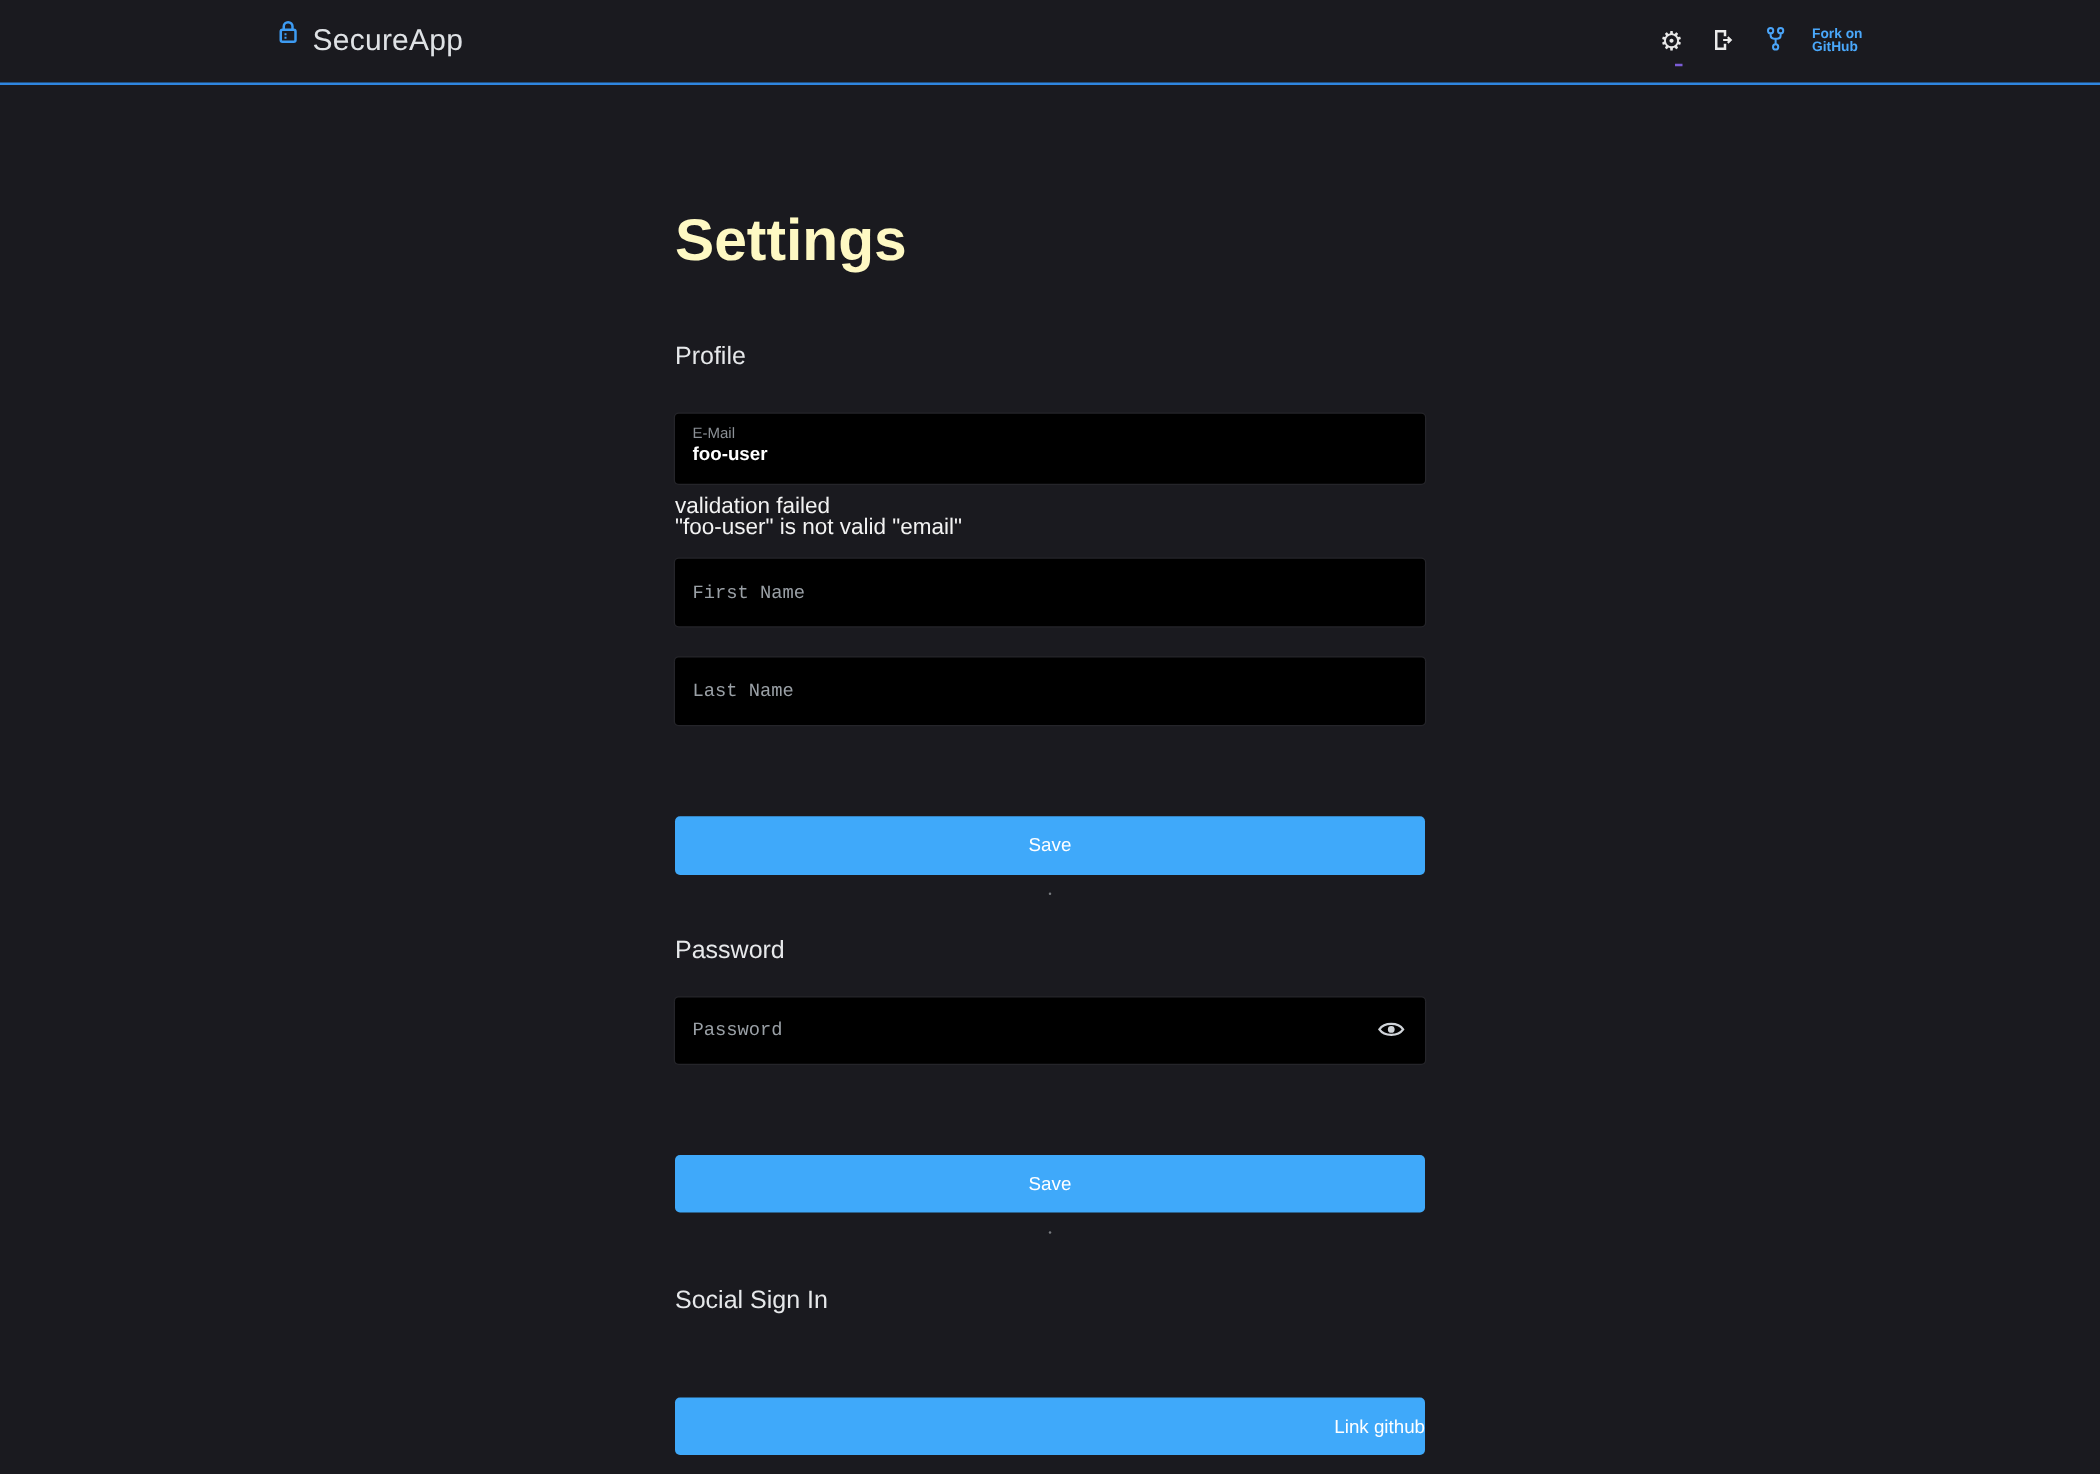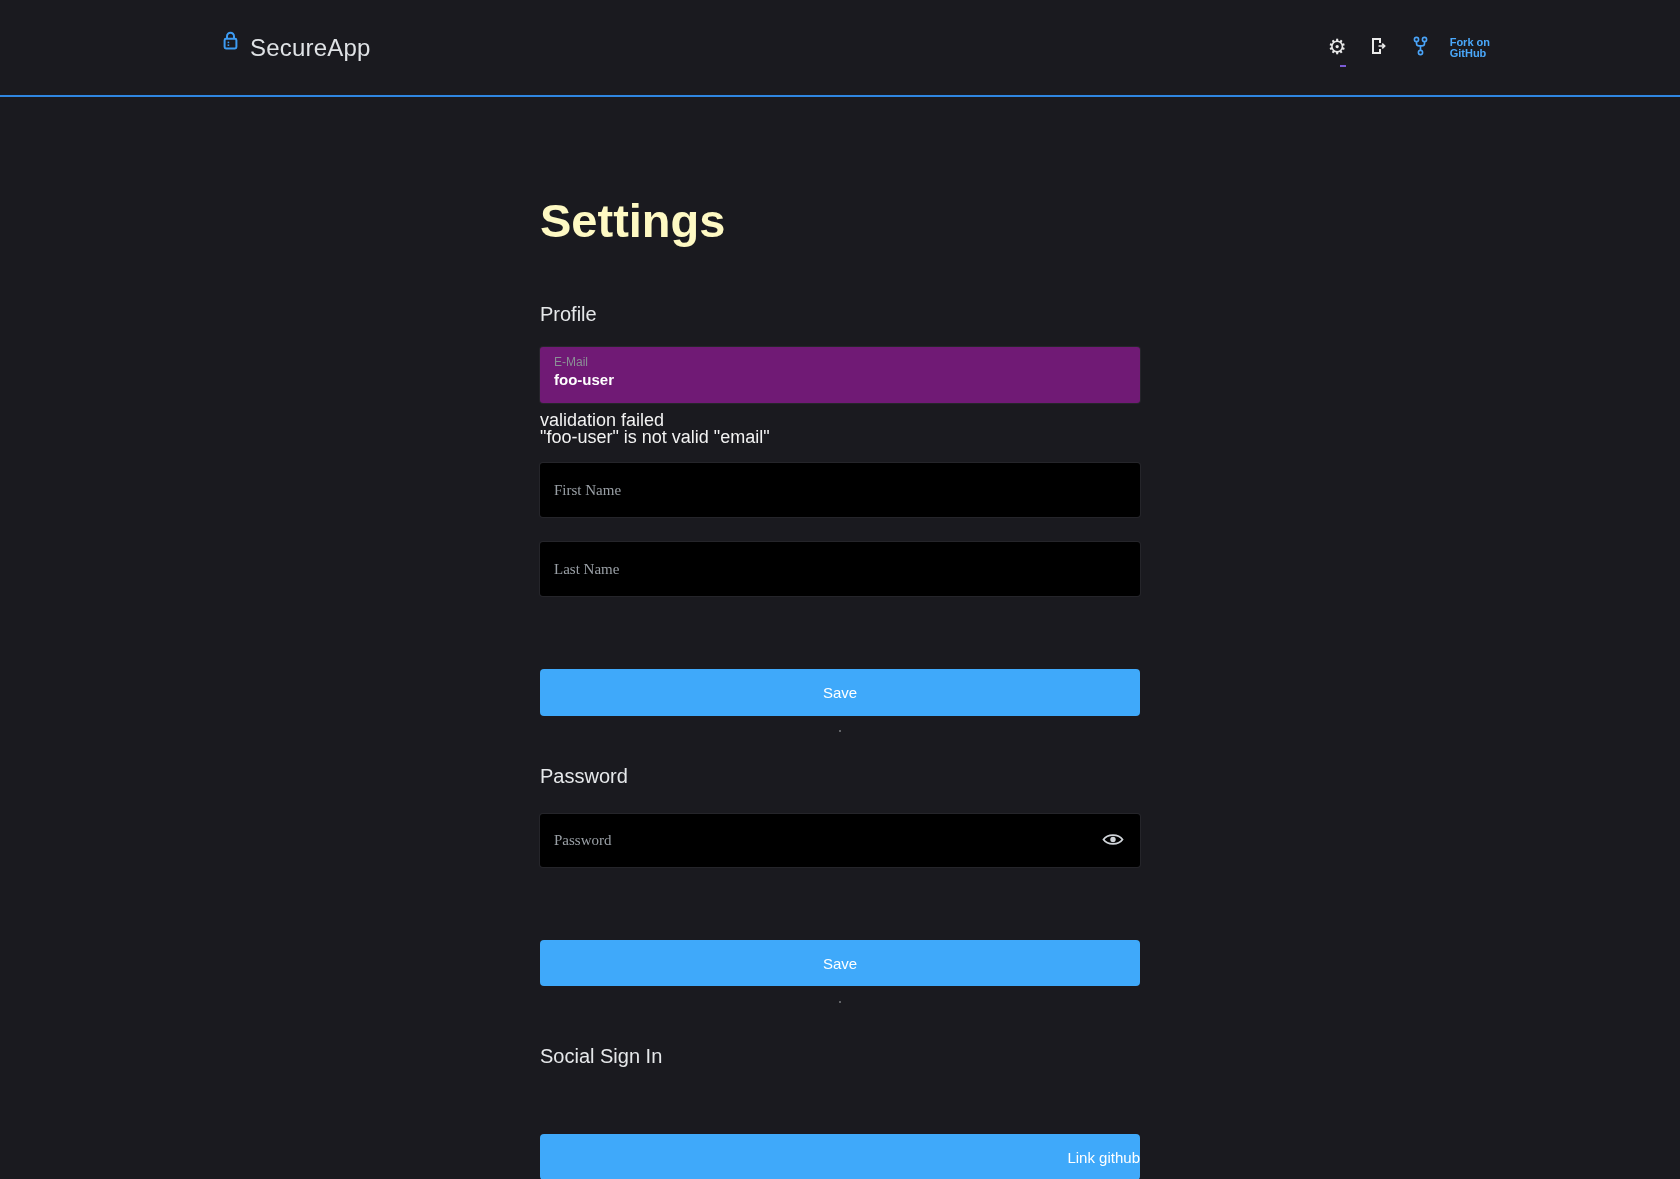--- a/index.html
+++ b/index.html
@@ -5,21 +5,21 @@
   * { margin:0; padding:0; box-sizing:border-box; }
   html,body { width:1680px; height:1179px; overflow:hidden; }
   body {
     background:#1a1a1f;
     font-family:"Liberation Sans","DejaVu Sans",sans-serif;
     color:#e6e8ea;
   }
 
   
   .header {
-    height:97px;
+    height:68px;
     display:flex; align-items:center; justify-content:space-between;
     padding:0 190px 0 222px;
     background:#1a1a1f;
     border-bottom:2px solid #2f86e0;
   }
   .brand { display:flex; align-items:center; gap:11px; }
   .brand .lock { transform:translateY(-6px); }
   .brand-title { font-size:24px; font-weight:400; color:#dfe2e5; letter-spacing:.2px; }
 
   .header-actions { display:flex; align-items:center; gap:17px; }
@@ -33,35 +33,35 @@
   
   .main { width:600px; margin:0 auto; padding-top:96px; }
 
   .page-title { font-size:47px; line-height:1.2; font-weight:700; color:#fef9c3; }
 
   .section-heading { margin-top:54px; font-size:20px; line-height:23px; font-weight:400; color:#e6e8ea; }
   .section-heading.pw { margin-top:33px; }
   .section-heading.social { margin-top:42px; }
 
   .filled-field {
-    margin-top:21px; height:56px; background:#701a75; border-radius:3px;
+    margin-top:34px; height:56px; background:#000000; border-radius:3px;
     padding:8px 14px 0 14px;
     box-shadow:0 0 0 1px rgba(255,255,255,0.05);
   }
   .filled-field .float-label { display:block; font-size:12px; line-height:14px; color:#8b9096; }
   .filled-field input {
     width:100%; background:transparent; border:none; outline:none;
     font-family:inherit; font-size:15px; font-weight:600; color:#ffffff; margin-top:2px;
   }
 
   .validation { margin-top:9px; font-size:18px; line-height:17px; font-weight:500; color:#f2f2f2; }
 
   .text-input {
     display:block; width:100%; height:54px; background:#000; border:none; outline:none;
-    border-radius:3px; padding:0 14px; font-family:Liberation Serif, serif; font-size:15px; color:#e8eaec;
+    border-radius:3px; padding:0 14px; font-family:Liberation Mono, monospace; font-size:15px; color:#e8eaec;
     box-shadow:0 0 0 1px rgba(255,255,255,0.05);
   }
   .text-input::placeholder { color:#9aa0a6; opacity:1; }
   .ti-first { margin-top:17px; }
   .ti-last  { margin-top:25px; }
 
   .pw-wrap { position:relative; margin-top:26px; }
   .pw-wrap .text-input { height:53px; margin-top:0; padding-right:56px; }
   .eye-btn { position:absolute; right:16px; top:50%; transform:translateY(-50%);
              background:none; border:none; cursor:pointer; display:flex; }

